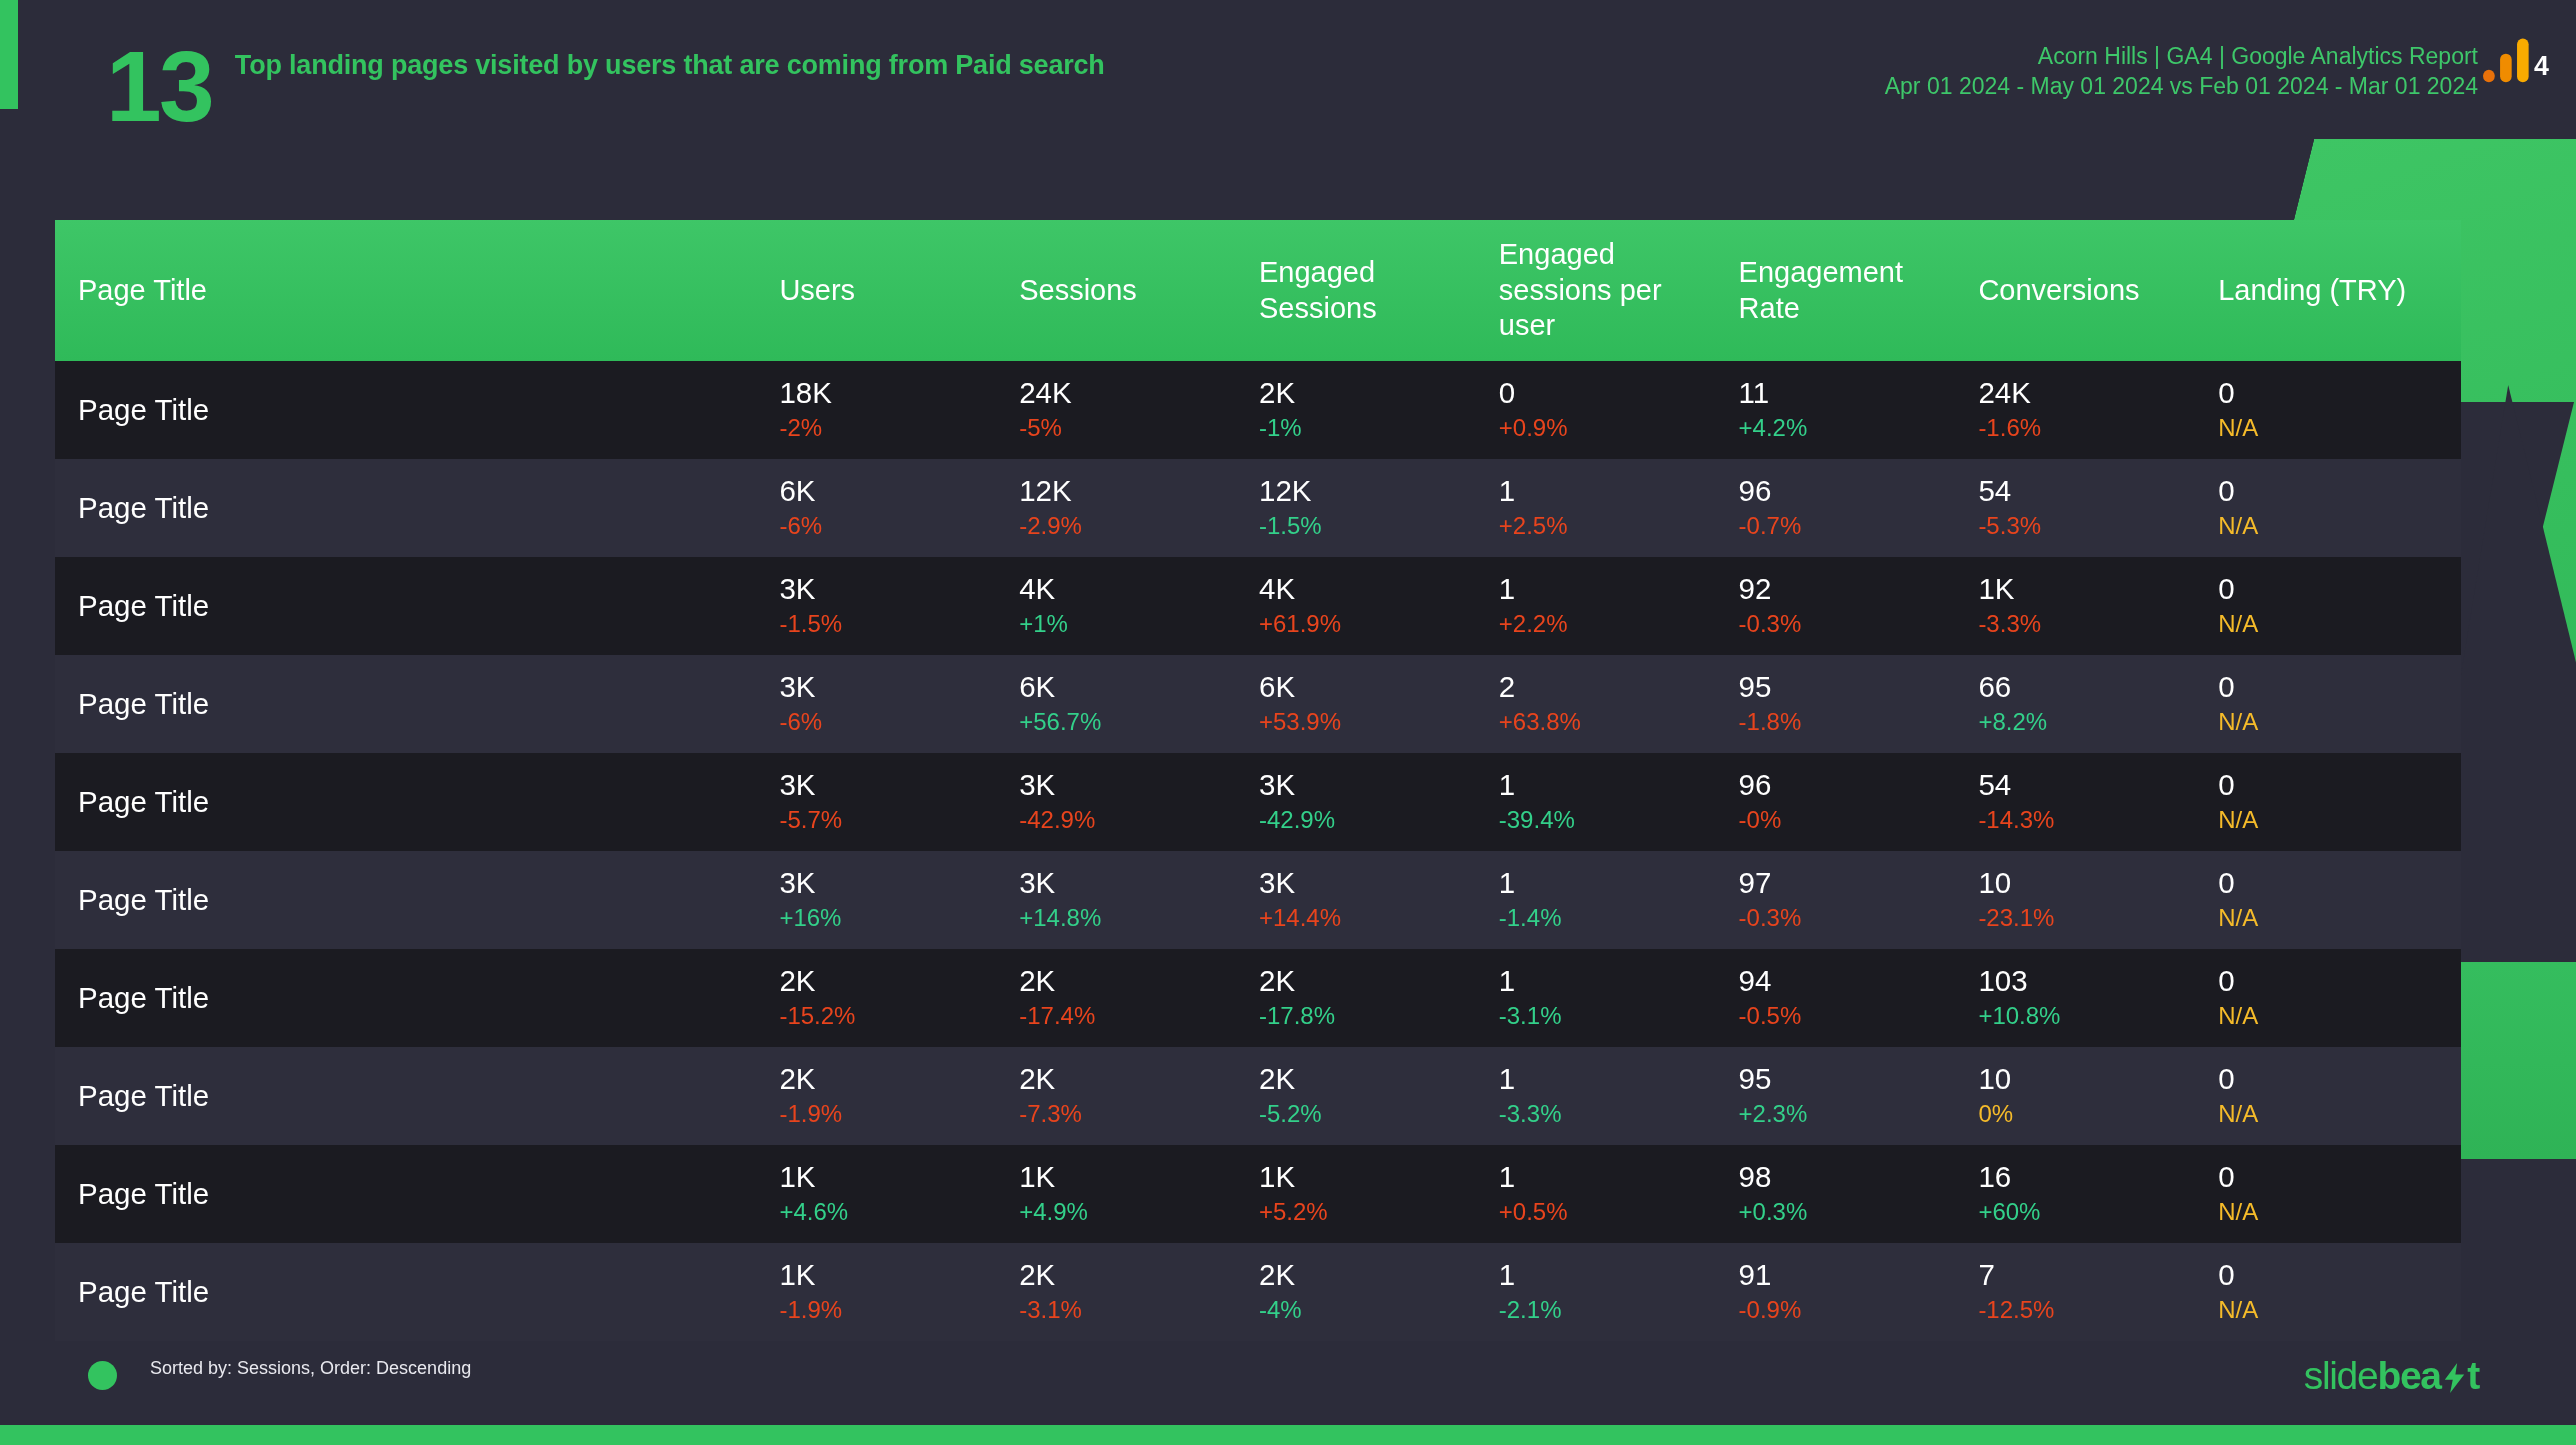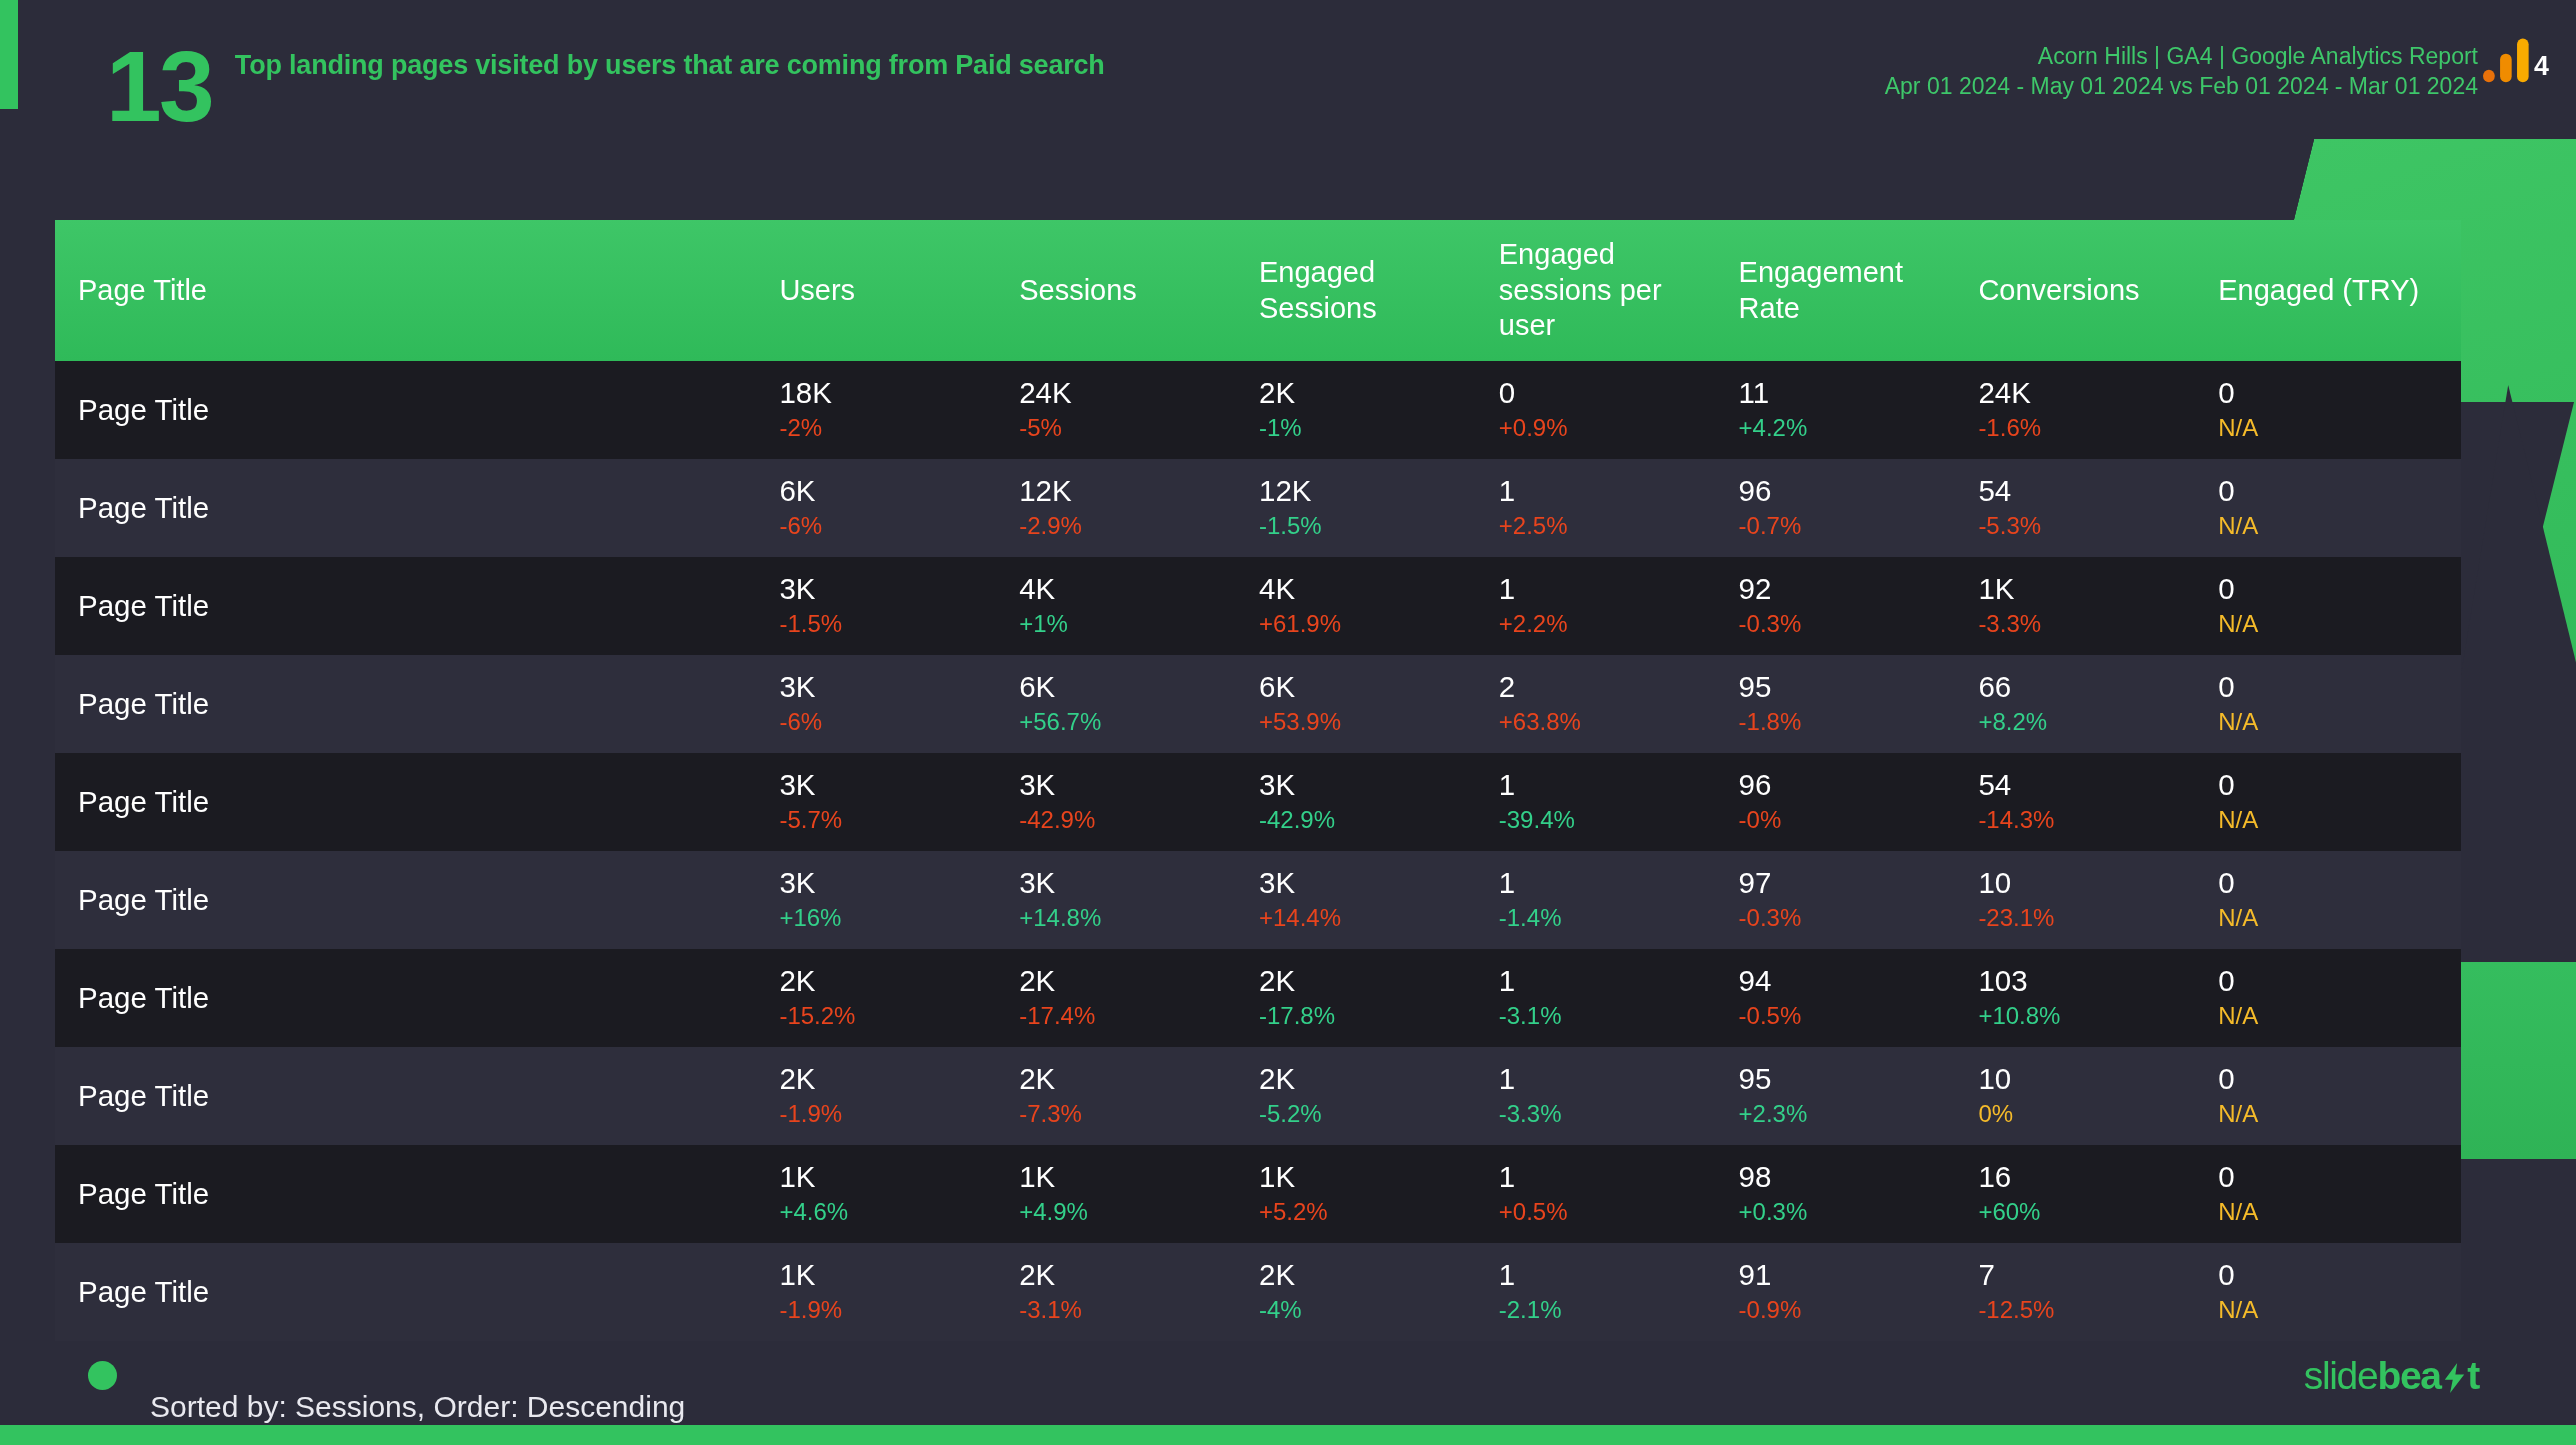--- a/index.html
+++ b/index.html
@@ -140,21 +140,21 @@
     position: absolute; left: 0; bottom: 19.7px;
     width: 2576px; height: 107px;
   }
   #sort-dot {
     position: absolute; left: 88px; top: 43px;
     width: 29px; height: 29px; border-radius: 50%;
     background: #33c35f;
   }
   #sort-note {
     position: absolute; left: 150px; top: 40px;
-    color: #e9e9ef; font-size: 30px; margin-top: 32px;
+    color: #e9e9ef; font-size: 18px;
   }
   #brand {
     position: absolute; right: 97px; top: 36px;
     font-size: 39px; letter-spacing: -1.3px;
     color: #33c35f; display: flex; align-items: baseline; justify-content: space-between;
   }
   #brand-slide { font-weight: 400; }
   #brand-bea   { font-weight: 700; }
   #brand-bolt  { display:inline-block; width: 23px; height: 30px; margin: 0 1.8px; position: relative; top: 3.6px;}
   #brand-t     { font-weight: 700; }
@@ -193,21 +193,21 @@
 
   <div id="table">
     <div class="row" id="table-head">
         <div class="th col-0">Page Title</div>
         <div class="th col-1">Users</div>
         <div class="th col-2">Sessions</div>
         <div class="th col-3">Engaged Sessions</div>
         <div class="th col-4">Engaged sessions per user</div>
         <div class="th col-5">Engagement Rate</div>
         <div class="th col-6">Conversions</div>
-        <div class="th col-7">Engaged (TRY)</div>
+        <div class="th col-7">Landing (TRY)</div>
       </div>
     <div id="table-body">
         <div class="row tr odd">
           <div class="cell col-0 c-title">Page Title</div>
           <div class="cell col-1">
             <div class="v-main">18K</div>
             <div class="v-delta down">-2%</div>
           </div>
           <div class="cell col-2">
             <div class="v-main">24K</div>

